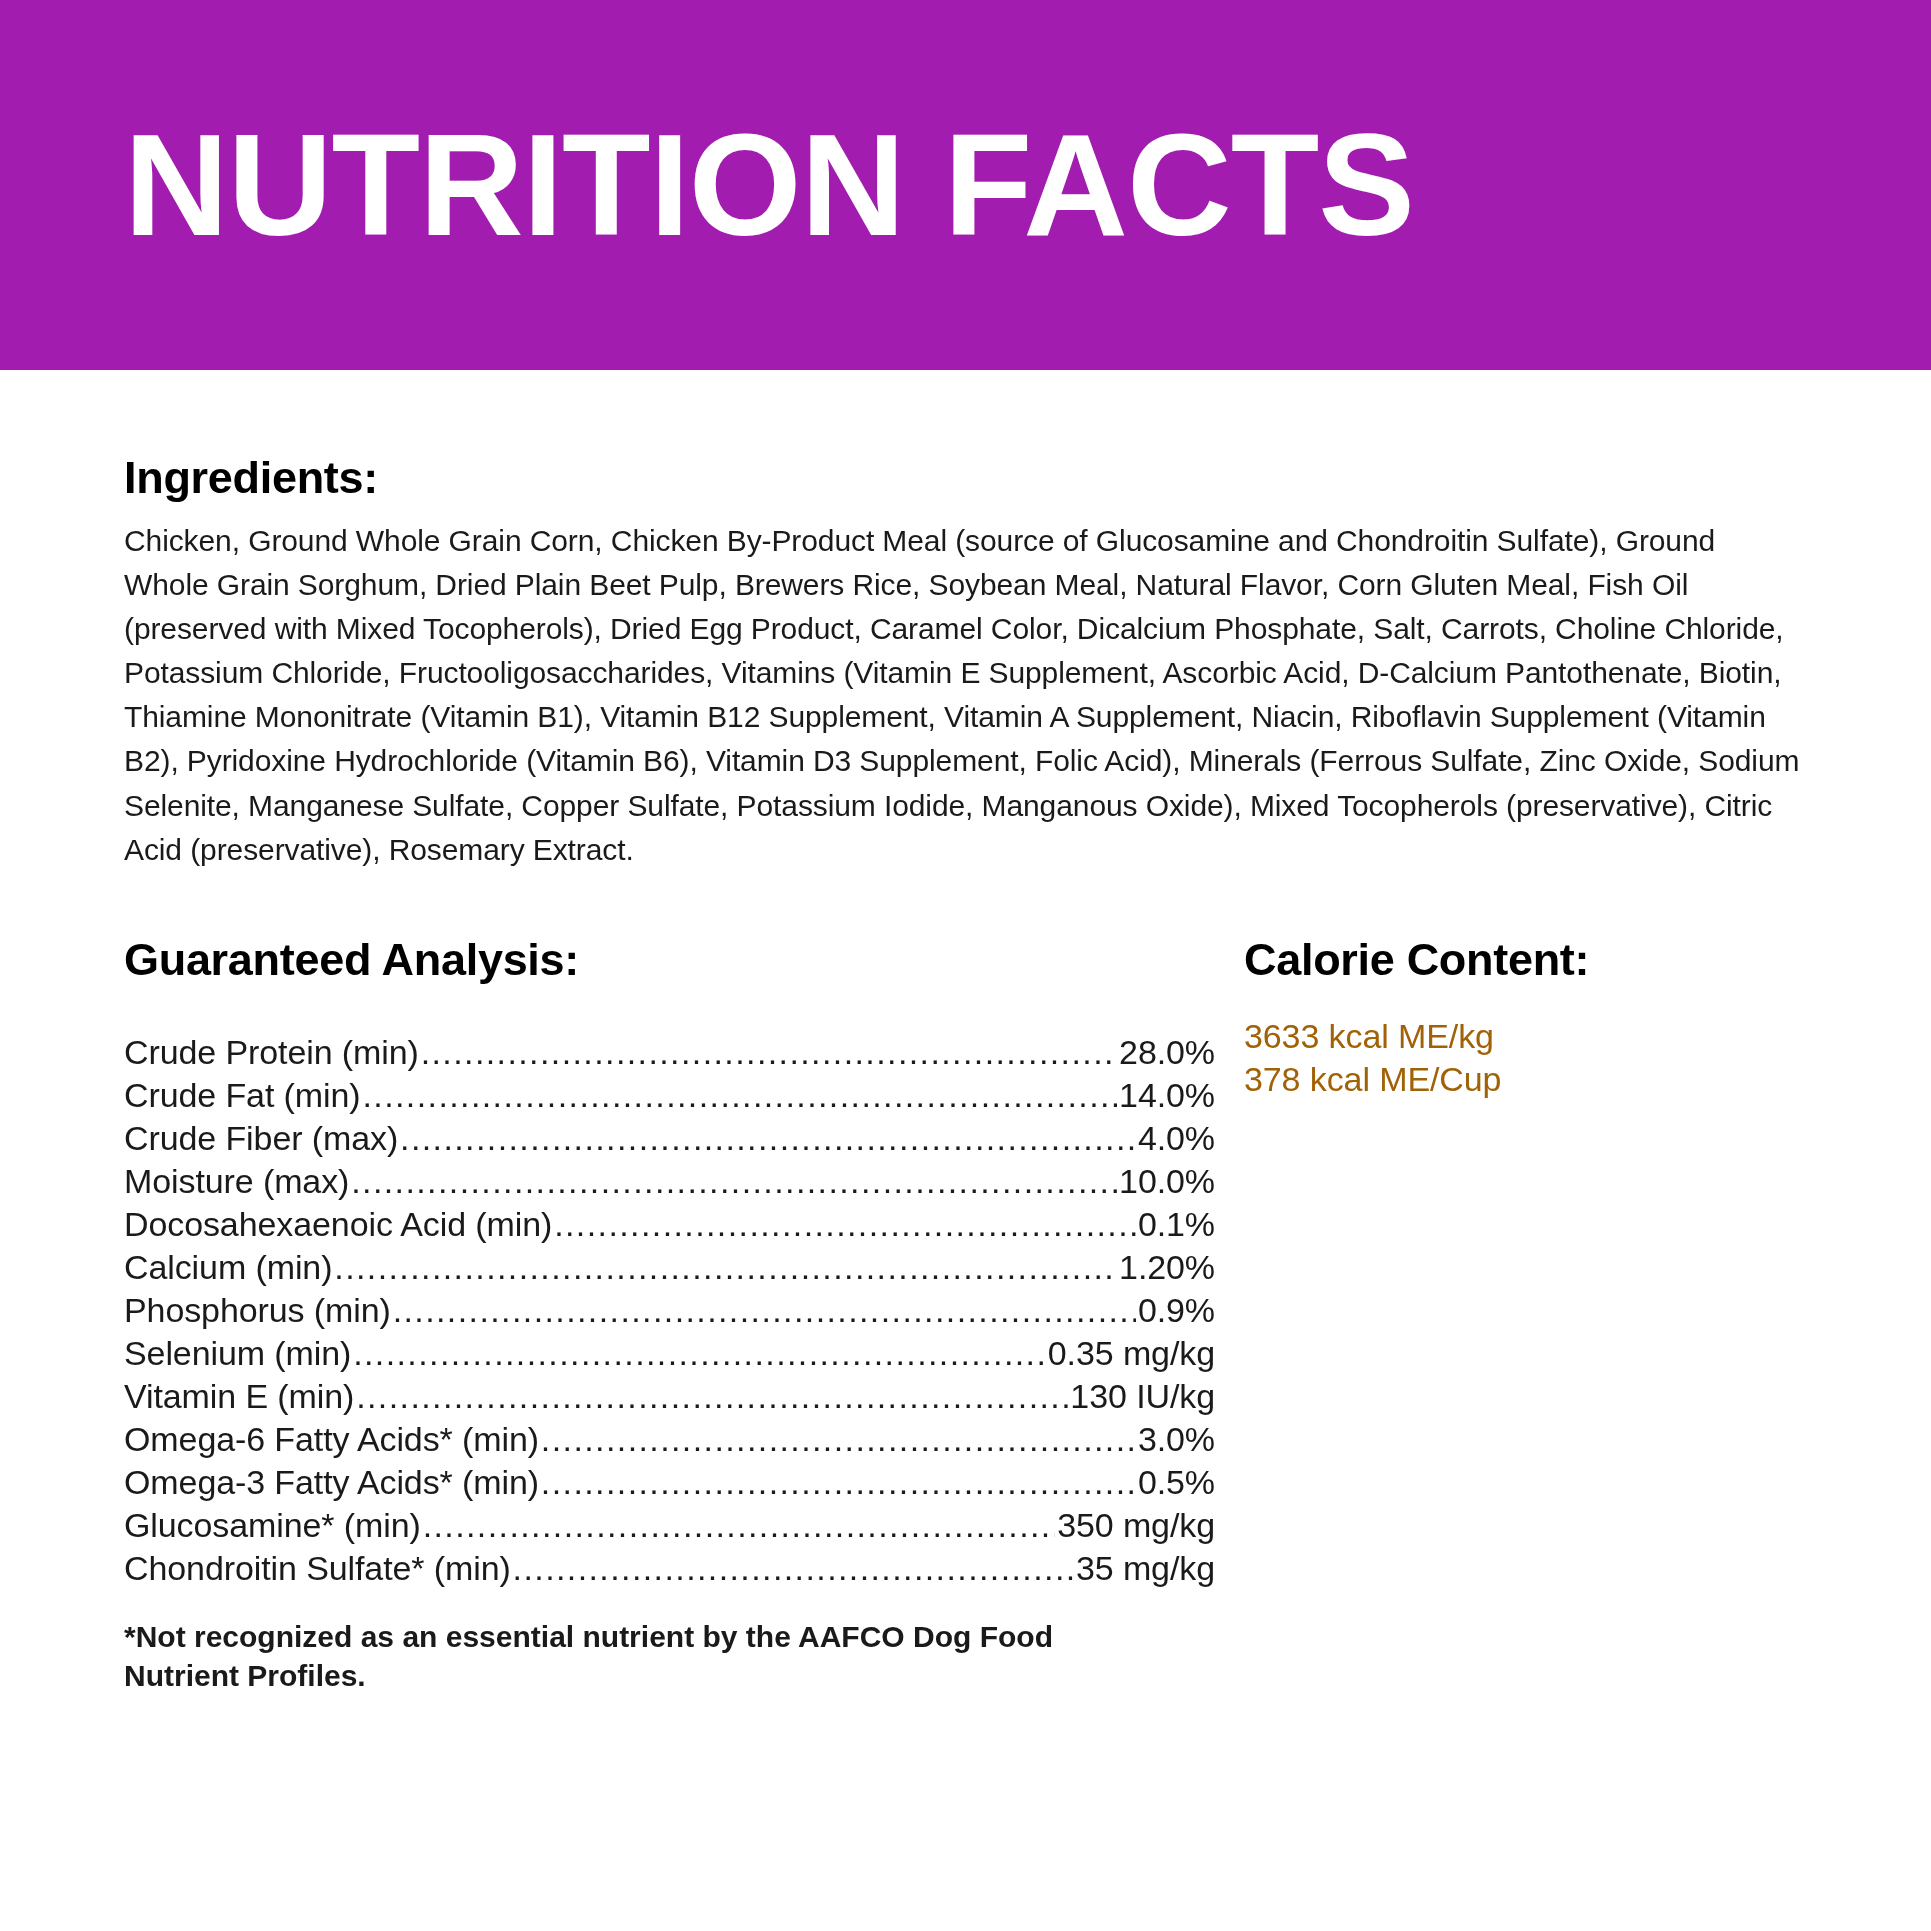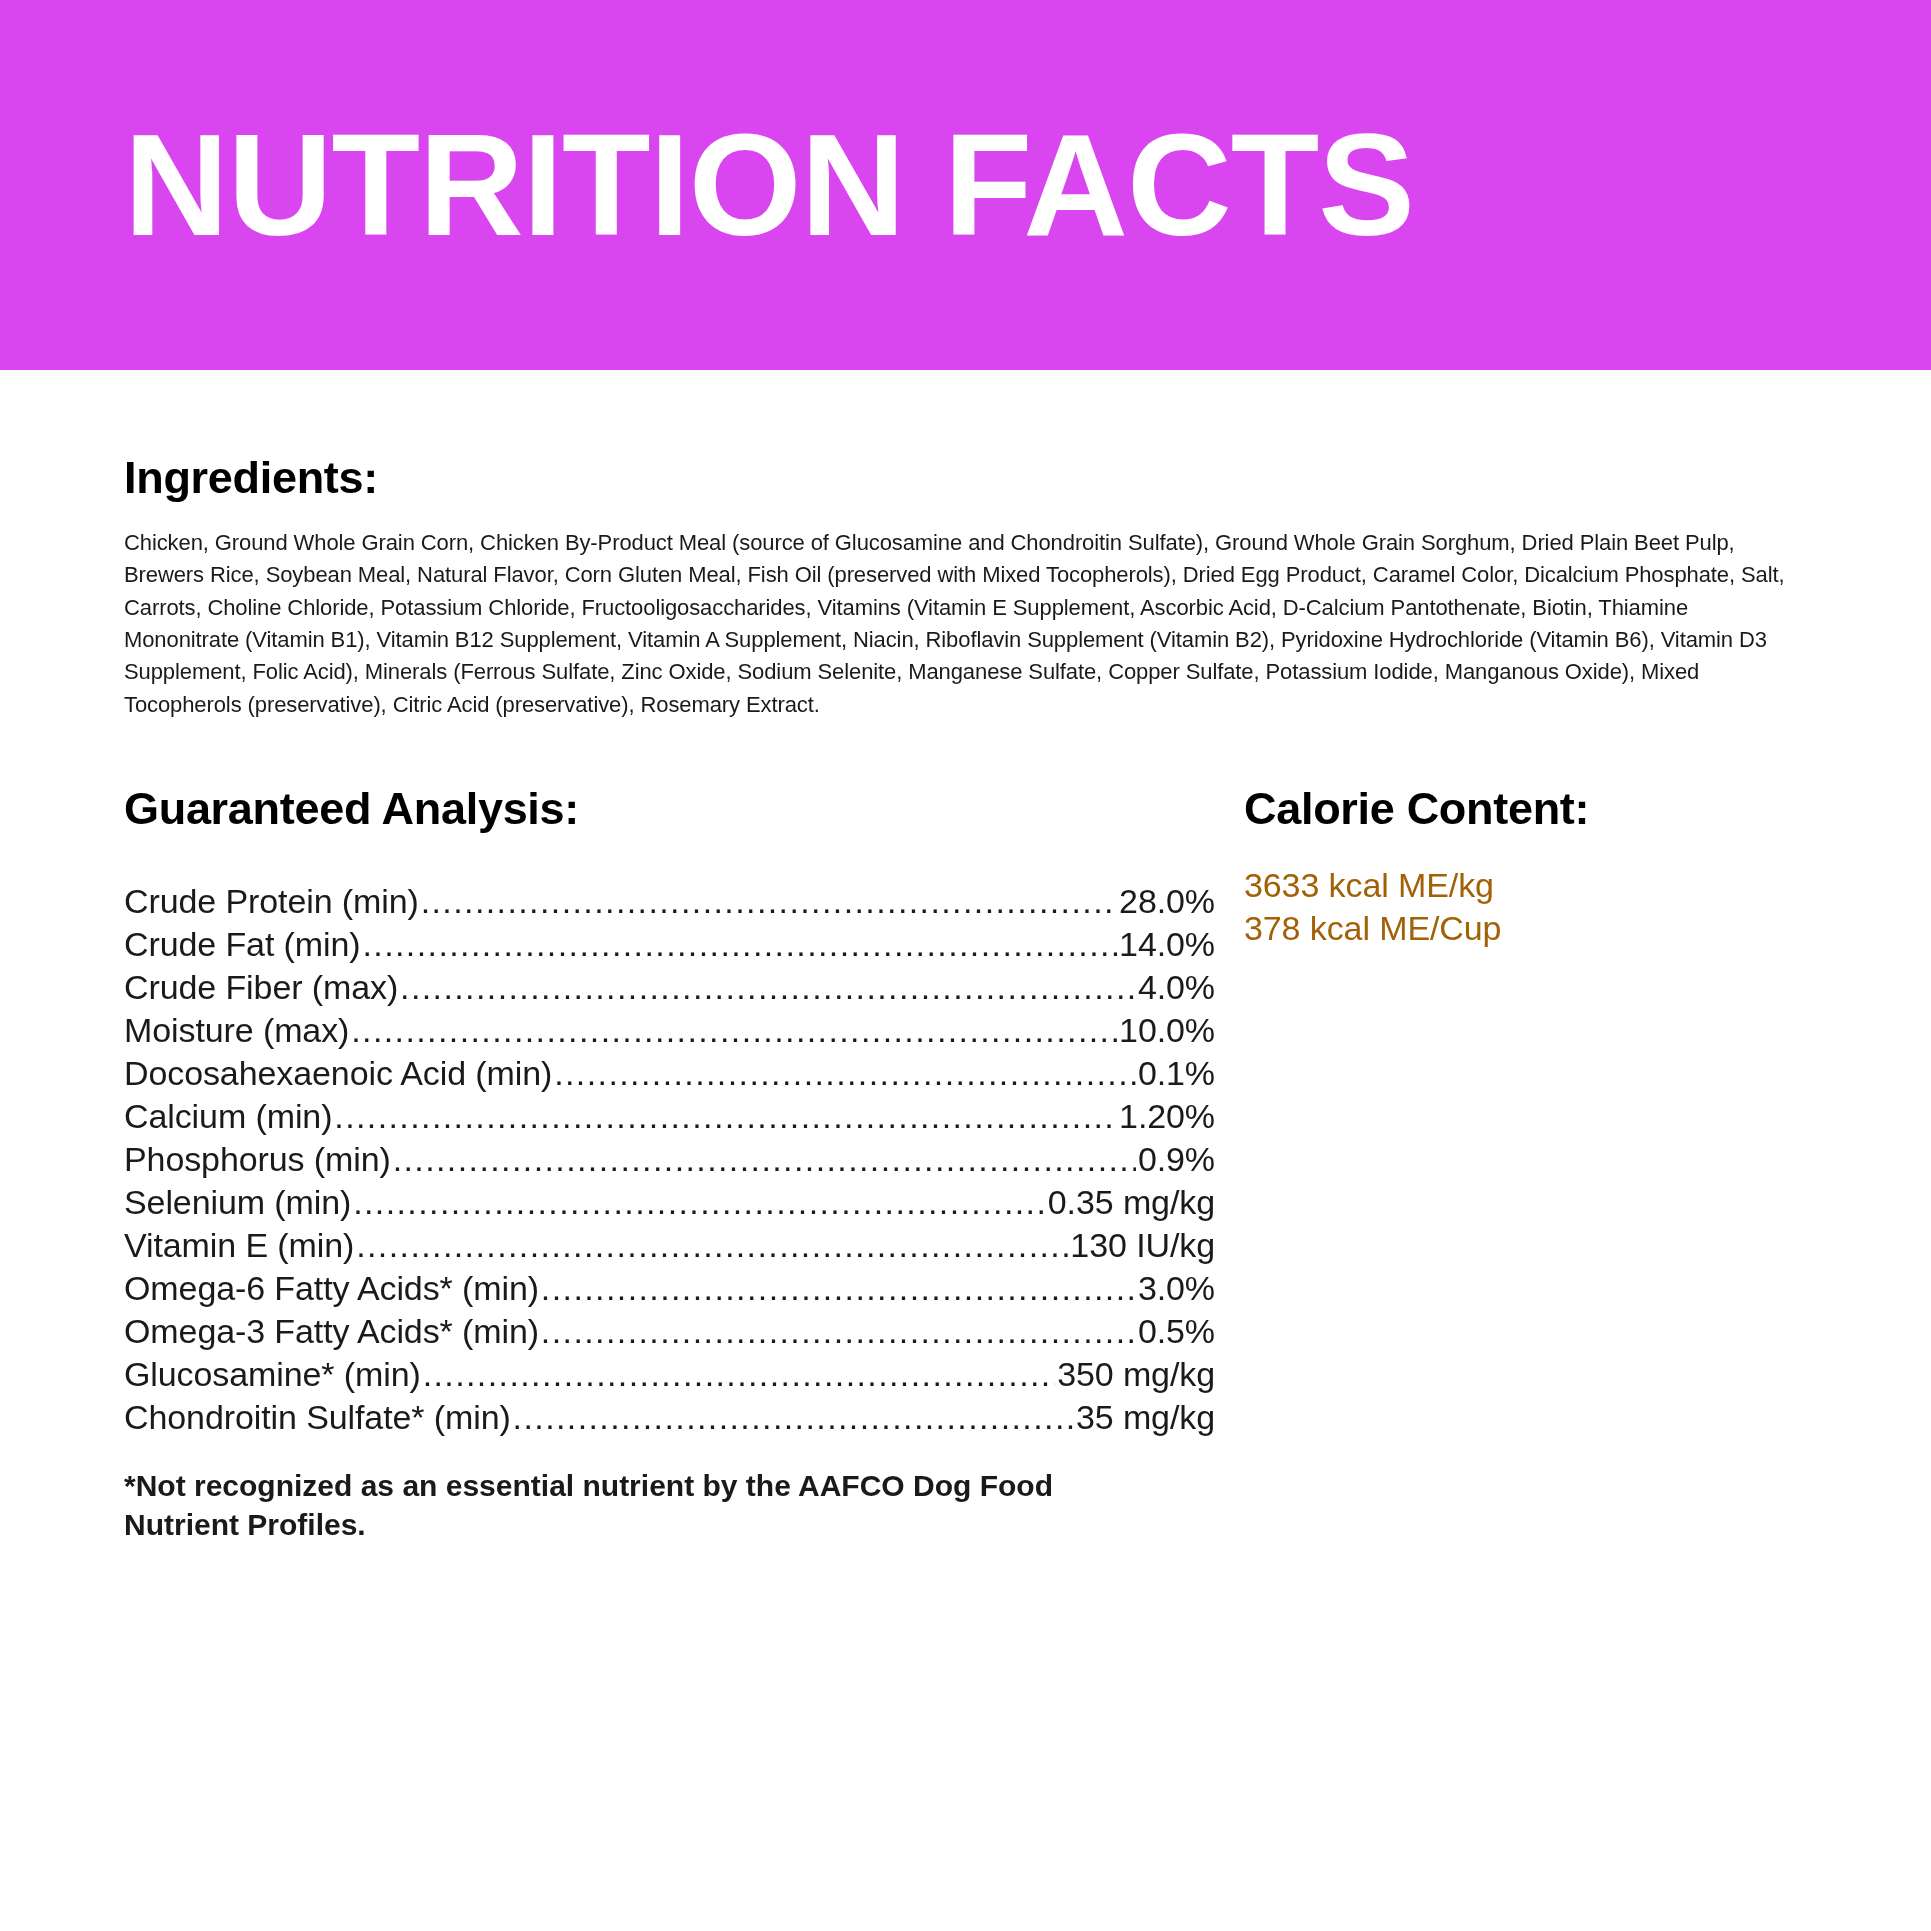--- a/index.html
+++ b/index.html
@@ -18,21 +18,21 @@
     position: relative;
     width: 1931px;
     height: 1931px;
     overflow: hidden;
   }
 
   
   .header-banner {
     width: 1931px;
     height: 370px;
-    background: #d946ef;
+    background: #a21caf;
     display: flex;
     align-items: center;
   }
   .header-title {
     margin-left: 124px;
     color: #ffffff;
     font-size: 145px;
     line-height: 1;
     font-weight: bold;
     letter-spacing: -1px;
@@ -50,23 +50,23 @@
     font-size: 45px;
     font-weight: bold;
     letter-spacing: -0.3px;
   }
 
   #ingredients-heading {
     margin-top: 82px;
   }
 
   .ingredients-text {
-    margin-top: 23px;
-    color: #1A1A1A;
-    font-size: 22px;
+    margin-top: 15px;
+    color: #1A1A1A;
+    font-size: 30px;
     line-height: 1.47;
     letter-spacing: -0.1px;
     max-width: 1699px;
   }
 
   
   .lower {
     display: flex;
     margin-top: 62px;
   }

